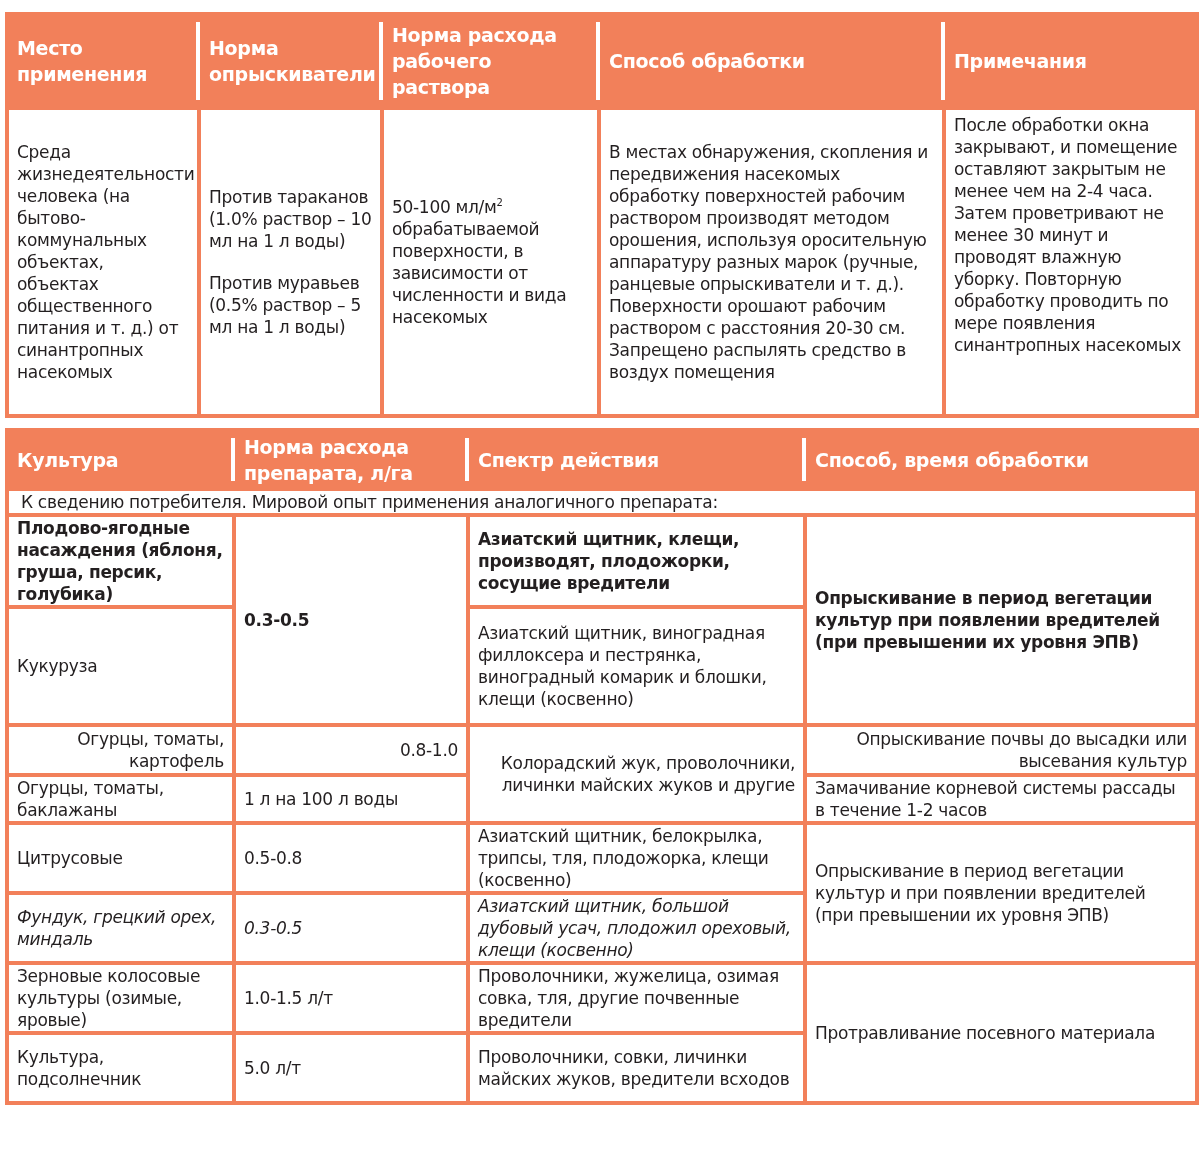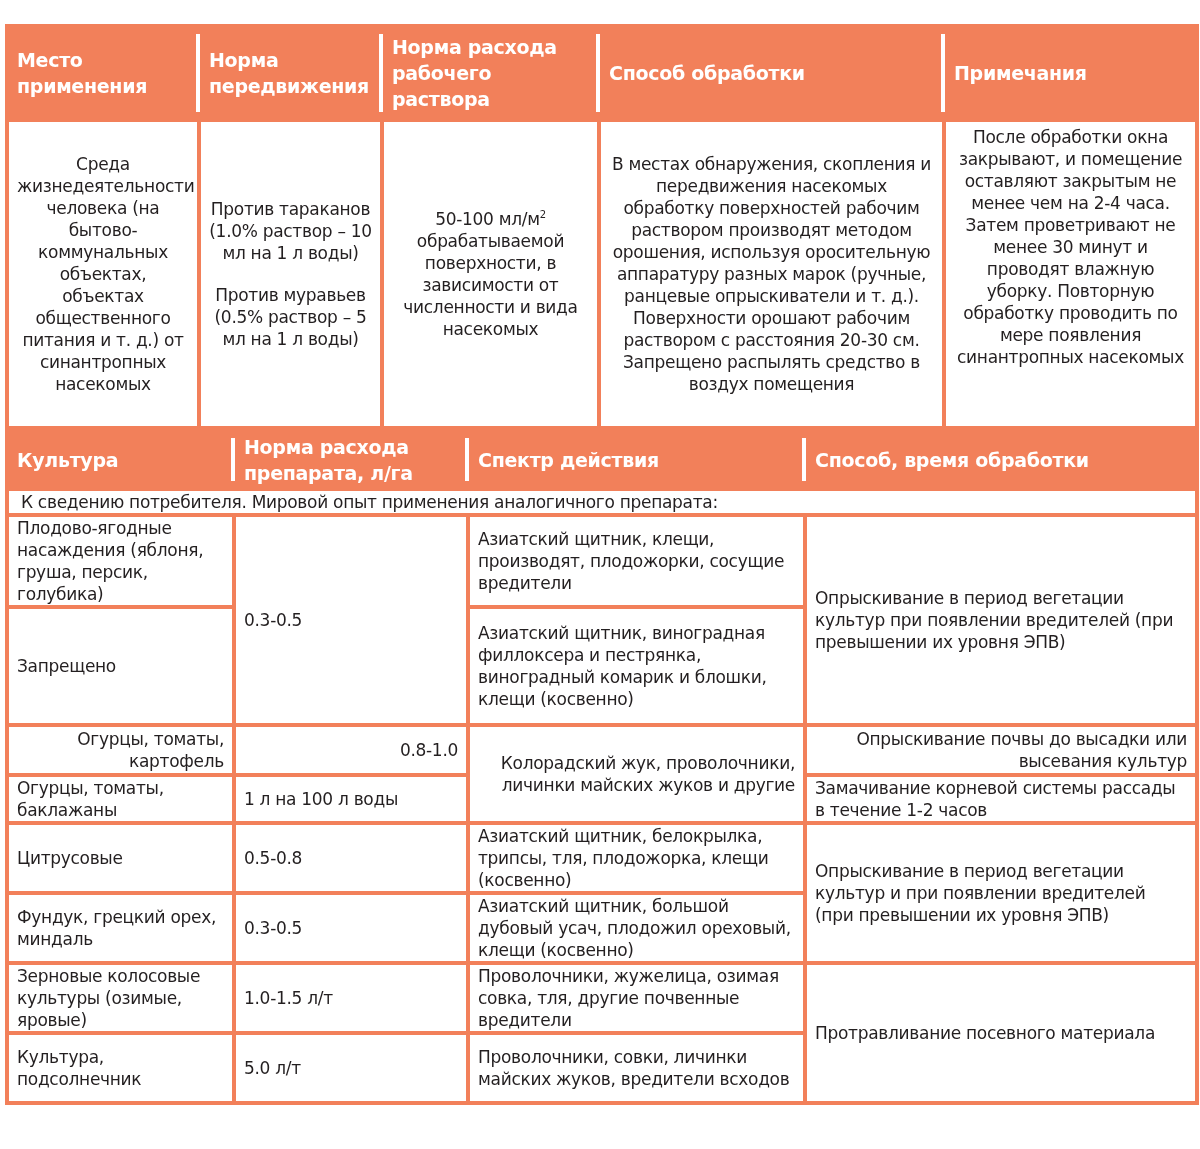--- a/index.html
+++ b/index.html
@@ -1,46 +1,46 @@
 <!DOCTYPE html>
 <html><head>
 <meta charset="utf-8">
 <style>
   html, body { margin:0; padding:0; background:#ffffff; }
   body { width:1200px; height:1149px; position:relative; font-family:"DejaVu Sans", sans-serif; color:#231f20; overflow:hidden; }
   .tbl { position:absolute; left:5px; border-collapse:collapse; table-layout:fixed; }
   .tbl td, .tbl th { border:4px solid #f2805a; vertical-align:middle; padding:0 8px; font-size:17px; line-height:22px; letter-spacing:-0.3px; }
   .tbl th { background:#f2805a; color:#ffffff; text-align:left; font-weight:bold; font-size:19px; line-height:26px; position:relative; }
   .tbl th + th::before { content:""; position:absolute; left:-5px; top:6px; bottom:6px; width:4px; background:#ffffff; }
-  .t1 { top:24px; width:1190px; }
+  .t1 { top:12px; width:1190px; }
   .t1 th { height:90px; }
-  .t1 td { height:300px;text-align:center; }
+  .t1 td { height:300px; }
   .t2 { top:428px; width:1190px;padding-left:29px; }
   .t2 th { height:55px; }
   .t2 td.notice { height:22px; padding:0 12px; font-size:17px; }
   .top { vertical-align:top !important; padding-top:4px !important; }
-  .r1 { height:92px; } .r2 { height:118px; } .r3 { height:50px;text-align:right; } .r4 { height:48px; }
-  .r5 { height:70px; } .r6 { height:70px; } .r7 { height:70px; } .r8 { height:70px; }
+  .r1 { height:92px;font-weight:bold; } .r2 { height:118px; } .r3 { height:50px;text-align:right; } .r4 { height:48px; }
+  .r5 { height:70px; } .r6 { height:70px;font-style:italic; } .r7 { height:70px; } .r8 { height:70px; }
   sup { font-size:10px; line-height:0; }
 </style>
 </head>
 <body>
 
 <table class="tbl t1">
   <colgroup>
       <col style="width:192px">
       <col style="width:183px">
       <col style="width:217px">
       <col style="width:345px">
       <col style="width:253px">
     </colgroup>
   <tbody>
       <tr>
     <th>Место применения</th>
-    <th>Норма передвижения</th>
+    <th>Норма опрыскиватели</th>
     <th>Норма расхода рабочего раствора</th>
     <th>Способ обработки</th>
     <th>Примечания</th>
   </tr>
   <tr>
     <td>Среда жизнедеятельности человека (на бытово-коммунальных объектах, объектах общественного питания и т. д.) от синантропных насекомых</td>
     <td>
       <div>Против тараканов (1.0% раствор – 10 мл на 1 л воды)</div>
       <div style="height:20px"></div>
       <div>Против муравьев (0.5% раствор – 5 мл на 1 л воды)</div>
@@ -72,21 +72,21 @@
   <tr>
     <td class="notice" colspan="4">К сведению потребителя. Мировой опыт применения аналогичного препарата:</td>
   </tr>
   <tr class="r1">
     <td>Плодово-ягодные насаждения (яблоня, груша, персик, голубика)</td>
     <td rowspan="2">0.3-0.5</td>
     <td>Азиатский щитник, клещи, производят, плодожорки, сосущие вредители</td>
     <td rowspan="2">Опрыскивание в период вегетации культур при появлении вредителей (при превышении их уровня ЭПВ)</td>
   </tr>
   <tr class="r2">
-    <td>Запрещено</td>
+    <td>Кукуруза</td>
     <td>Азиатский щитник, виноградная филлоксера и пестрянка, виноградный комарик и блошки, клещи (косвенно)</td>
   </tr>
   <tr class="r3">
     <td>Огурцы, томаты, картофель</td>
     <td>0.8-1.0</td>
     <td rowspan="2">Колорадский жук, проволочники, личинки майских жуков и другие</td>
     <td>Опрыскивание почвы до высадки или высевания культур</td>
   </tr>
   <tr class="r4">
     <td>Огурцы, томаты, баклажаны</td>

